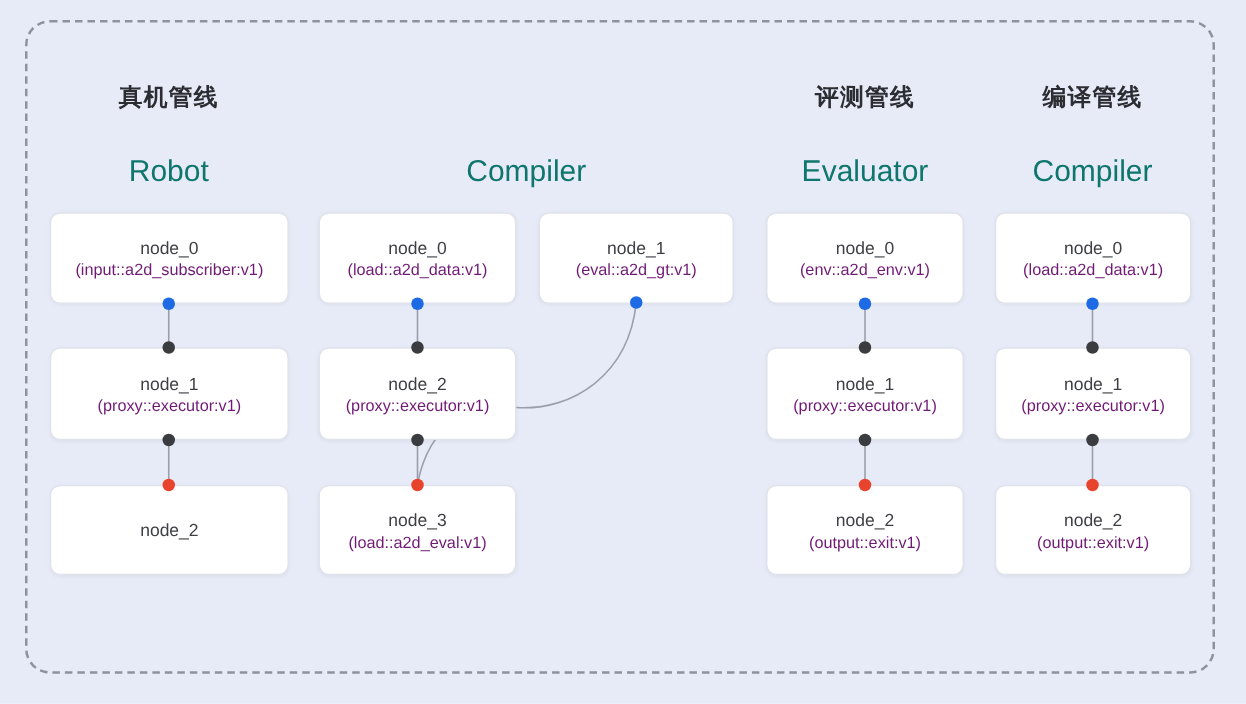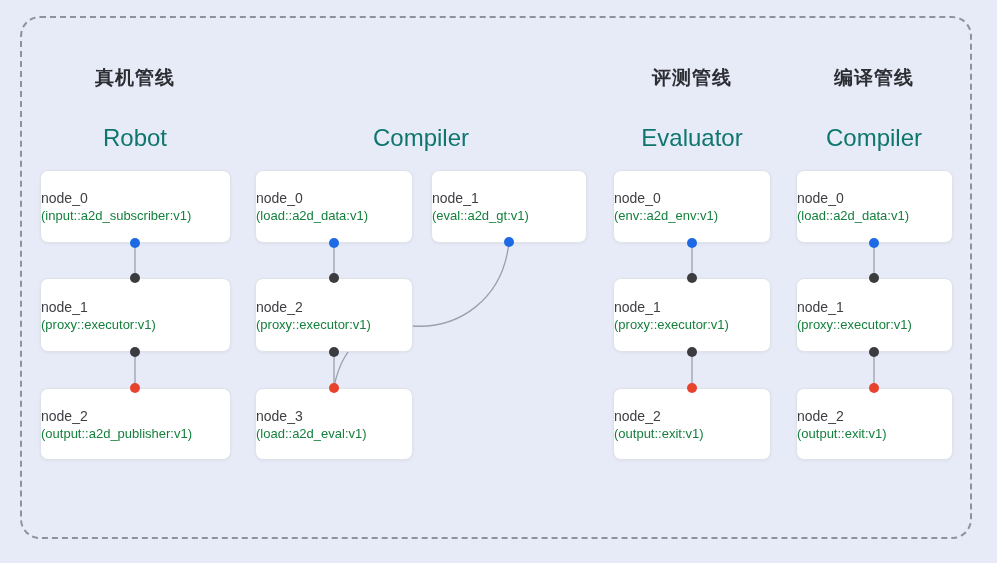--- a/index.html
+++ b/index.html
@@ -38,27 +38,27 @@
   }
   .node-box {
     position: absolute;
     box-sizing: border-box;
     background: #ffffff;
     border: 1px solid #dfe2e8;
     border-radius: 8px;
     box-shadow: 0 1px 3px rgba(60,70,110,0.06);
     display: flex;
     flex-direction: column;
-    align-items: flex-start;
+    align-items: center;
     justify-content: center;
     gap: 2px;
     z-index: 2;
   }
   .node-name { font-size: 14px; color: #3e3f44; }
-  .node-detail { font-size: 13px; color: #15803d; }
+  .node-detail { font-size: 13px; color: #701a75; }
   .edges-svg {
     position: absolute;
     left: 0; top: 0;
     z-index: 1;
   }
   .dot {
     position: absolute;
     width: 10px; height: 10px;
     border-radius: 50%;
     z-index: 3;
@@ -122,21 +122,20 @@
   <div class="node-box box-robot row0">
     <span class="node-name">node_0</span>
     <span class="node-detail">(input::a2d_subscriber:v1)</span>
   </div>
   <div class="node-box box-robot row1">
     <span class="node-name">node_1</span>
     <span class="node-detail">(proxy::executor:v1)</span>
   </div>
   <div class="node-box box-robot row2">
     <span class="node-name">node_2</span>
-    <span class="node-detail">(output::a2d_publisher:v1)</span>
   </div>
 
   <div class="node-box box-evalA row0">
     <span class="node-name">node_0</span>
     <span class="node-detail">(load::a2d_data:v1)</span>
   </div>
   <div class="node-box box-evalB row0">
     <span class="node-name">node_1</span>
     <span class="node-detail">(eval::a2d_gt:v1)</span>
   </div>

